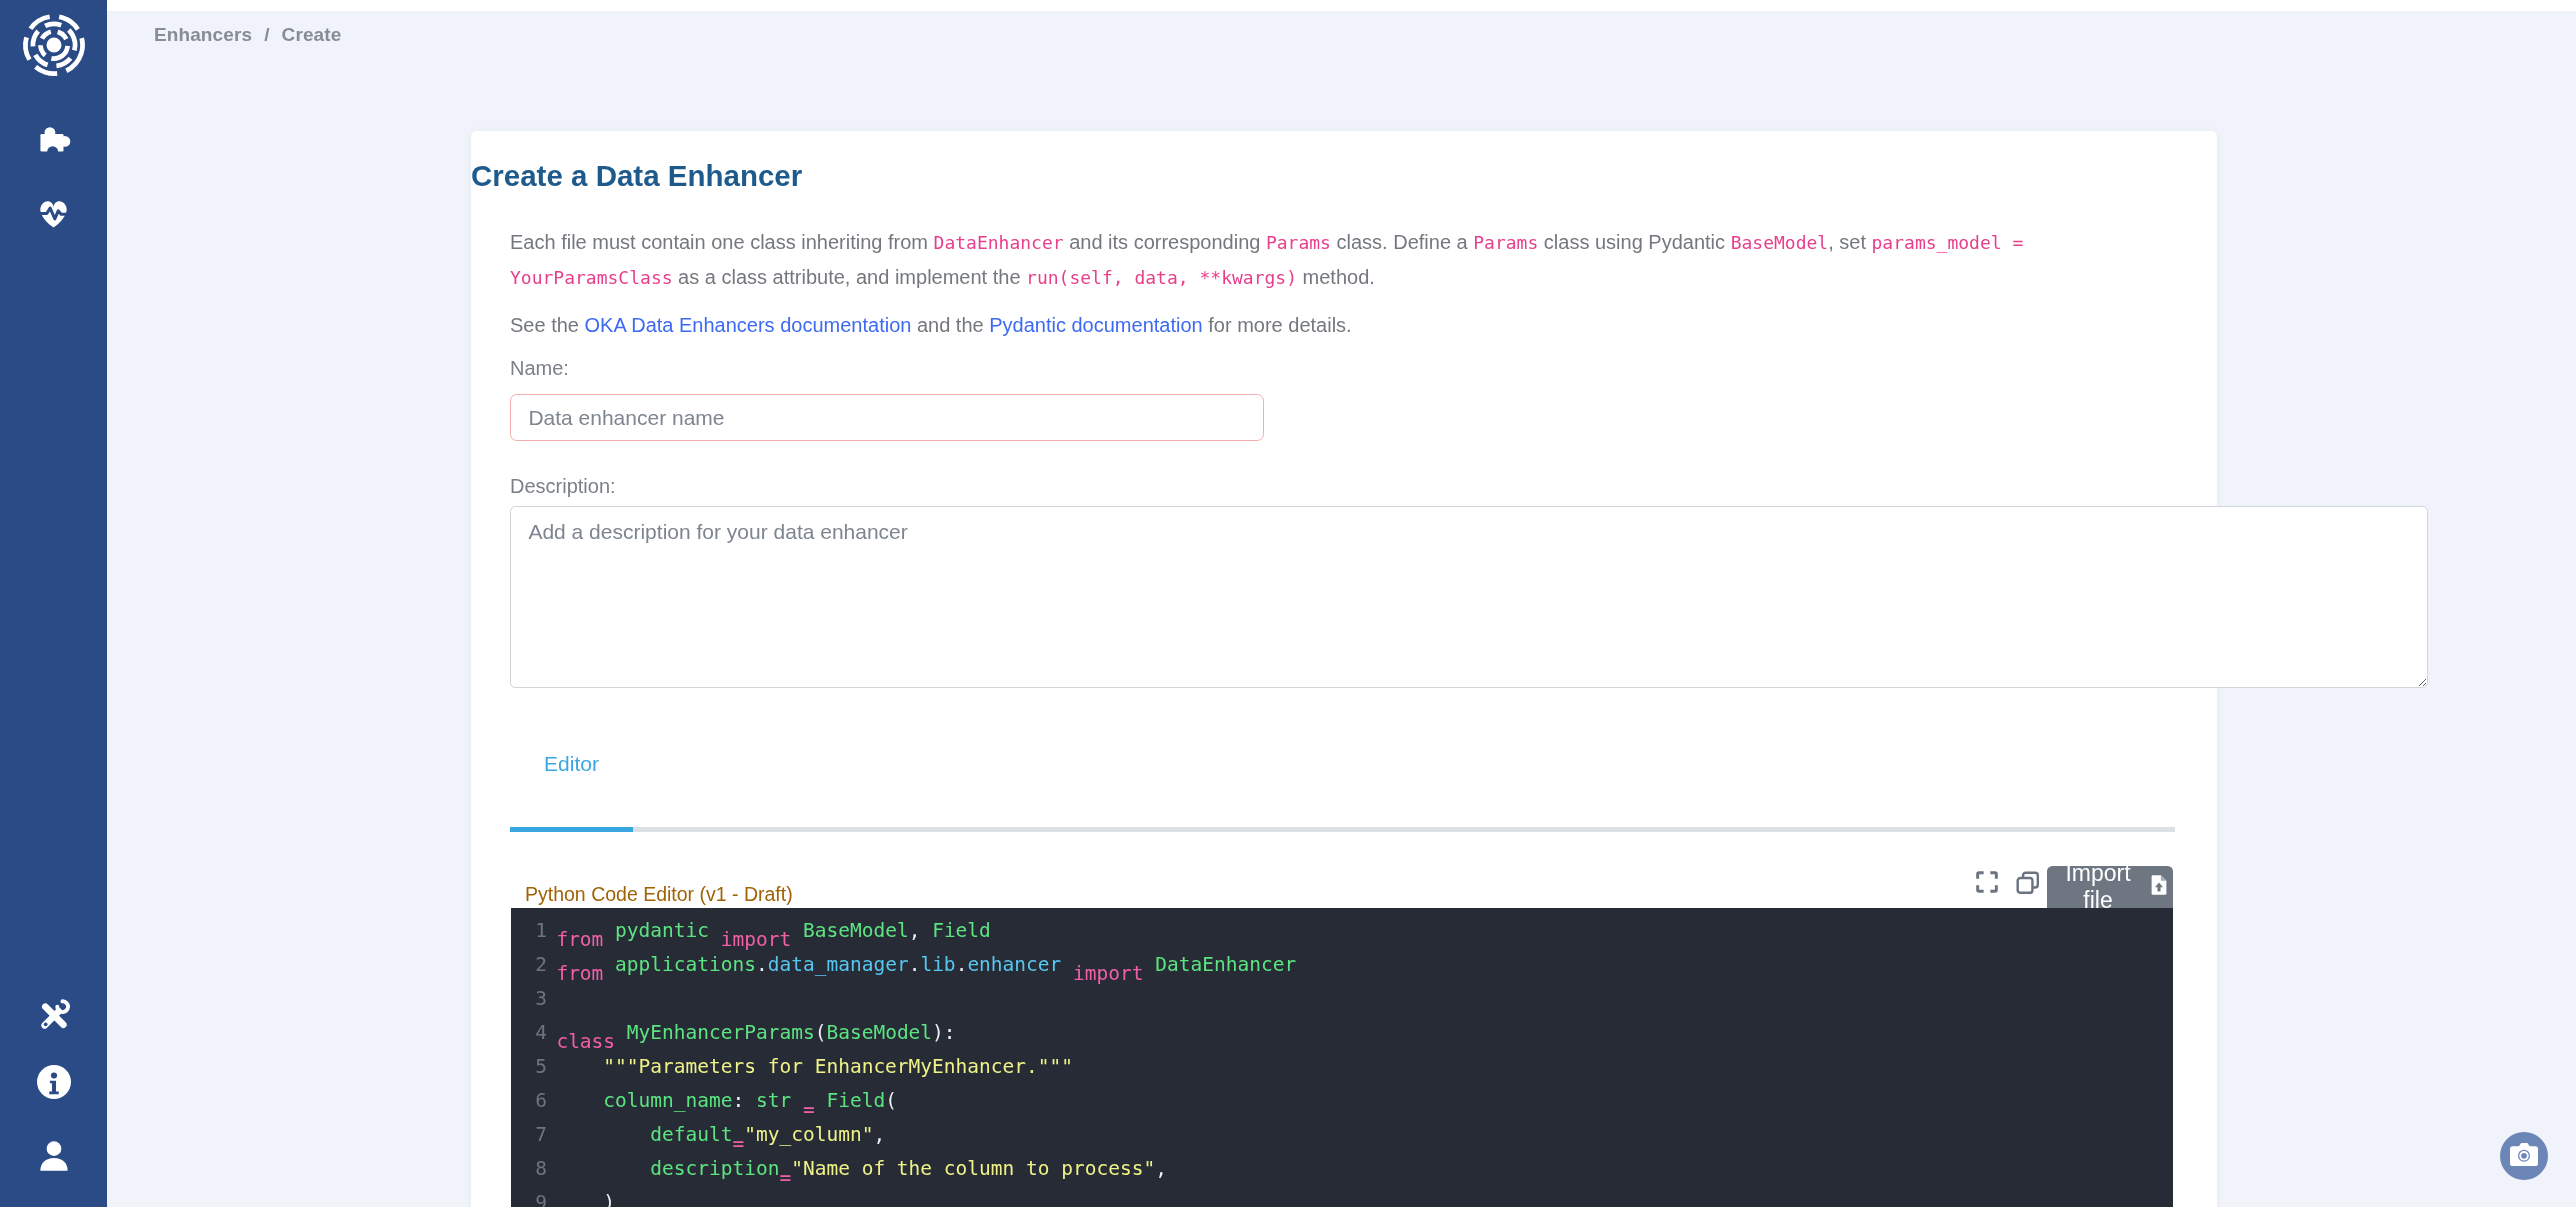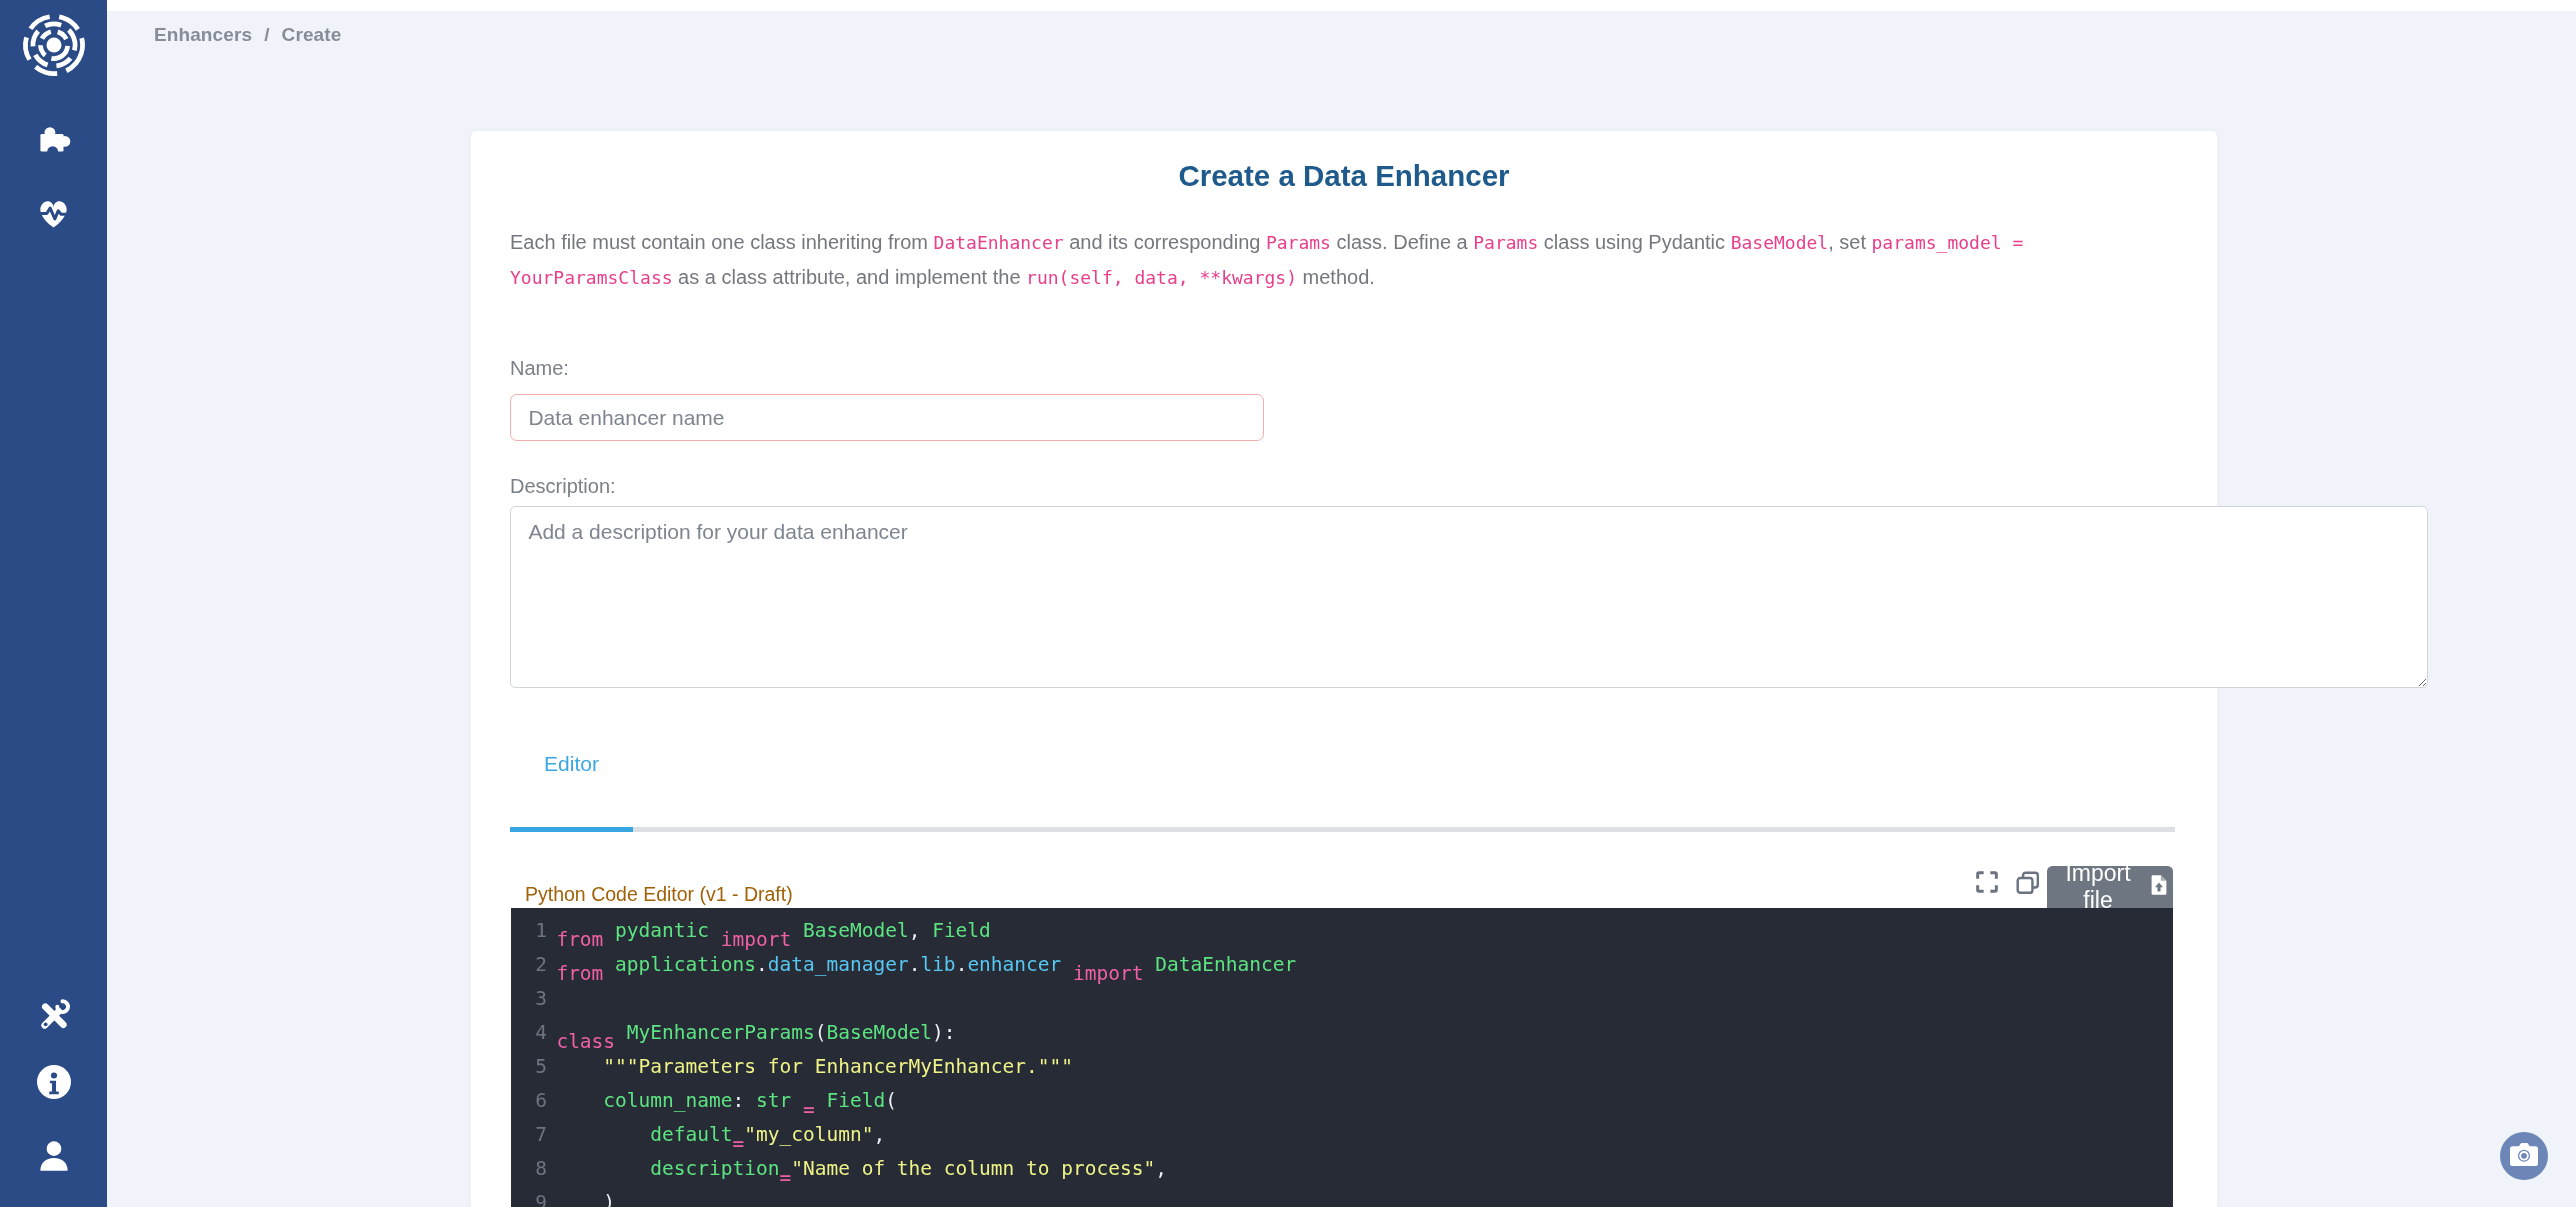--- a/index.html
+++ b/index.html
@@ -15,21 +15,21 @@
   .si-heart{top:196px;}
   .si-tools{top:998px;}
   .si-info{top:1065px;}
   .si-user{top:1138px;}
   
   .topstrip{position:absolute;left:107px;top:0;width:2469px;height:10.7px;background:#ffffff;}
   .breadcrumb{position:absolute;left:154px;top:24px;font-size:19px;font-weight:600;color:#878d95;letter-spacing:0.1px;}
   .breadcrumb .sep{margin:0 6.7px;}
   
   .card{position:absolute;left:471px;top:131px;width:1746px;height:1076px;background:#ffffff;border-radius:5.4px 5.4px 0 0;box-shadow:0 1.3px 8px rgba(40,60,100,.05);}
-  .page-title{position:absolute;top:28px;left:0;width:100%;text-align:center;font-size:29.5px;font-weight:700;color:#1e5a8c;margin:0;}
+  .page-title{position:absolute;top:28px;left:0;width:100%;text-align:left;font-size:29.5px;font-weight:700;color:#1e5a8c;margin:0;}
   .p-intro{position:absolute;left:39px;width:1669px;font-size:20px;line-height:35px;color:#74787e;margin:0;}
   .p1{top:94px;}
   .p2{top:177px;}
   code.inline{font-family:"DejaVu Sans Mono",monospace;font-size:18px;color:#e83e8c;}
   a.doclink{color:#3d6af2;text-decoration:none;cursor:pointer;}
   .fieldlabel{position:absolute;left:39px;font-size:20px;line-height:20px;color:#7b8189;}
   .lbl-name{top:227px;}
   .lbl-desc{top:345px;}
   .name-input{position:absolute;left:39px;top:263px;width:754px;height:47px;box-sizing:border-box;
     border:1.3px solid #f3aeab;border-radius:6.7px;padding:0 17.4px;font-size:21px;color:#343a40;
@@ -138,20 +138,21 @@
   <span>Enhancers</span>
   <span class="sep">/</span>
   <span>Create</span>
 </div>
 
 <main class="card">
 
   <h1 class="page-title">Create a Data Enhancer</h1>
 
   <p class="p-intro p1"><span>Each file must contain one class inheriting from </span><code class="inline">DataEnhancer</code><span> and its corresponding </span><code class="inline">Params</code><span> class. Define a </span><code class="inline">Params</code><span> class using Pydantic </span><code class="inline">BaseModel</code><span>, set </span><code class="inline">params_model = YourParamsClass</code><span> as a class attribute, and implement the </span><code class="inline">run(self, data, **kwargs)</code><span> method.</span></p>
+  <p class="p-intro p2"><span>See the </span><a class="doclink">OKA Data Enhancers documentation</a><span> and the </span><a class="doclink">Pydantic documentation</a><span> for more details.</span></p>
 
   <label class="fieldlabel lbl-name">Name:</label>
   <input class="name-input" type="text" placeholder="Data enhancer name" style="">
 
   <label class="fieldlabel lbl-desc">Description:</label>
   <textarea class="desc-area" placeholder="Add a description for your data enhancer" style=""></textarea>
 
   <button class="tab">Editor</button>
   <div class="tabbar">
     <div class="active-seg"></div>

